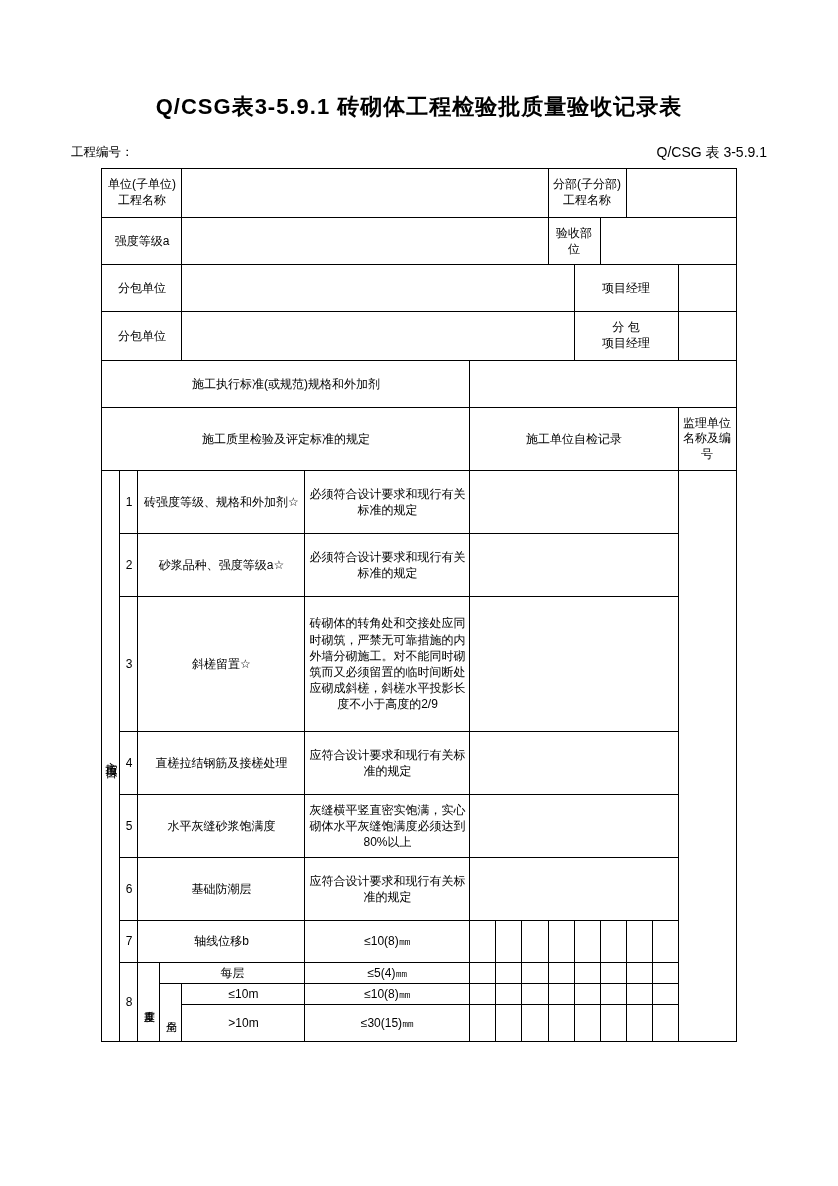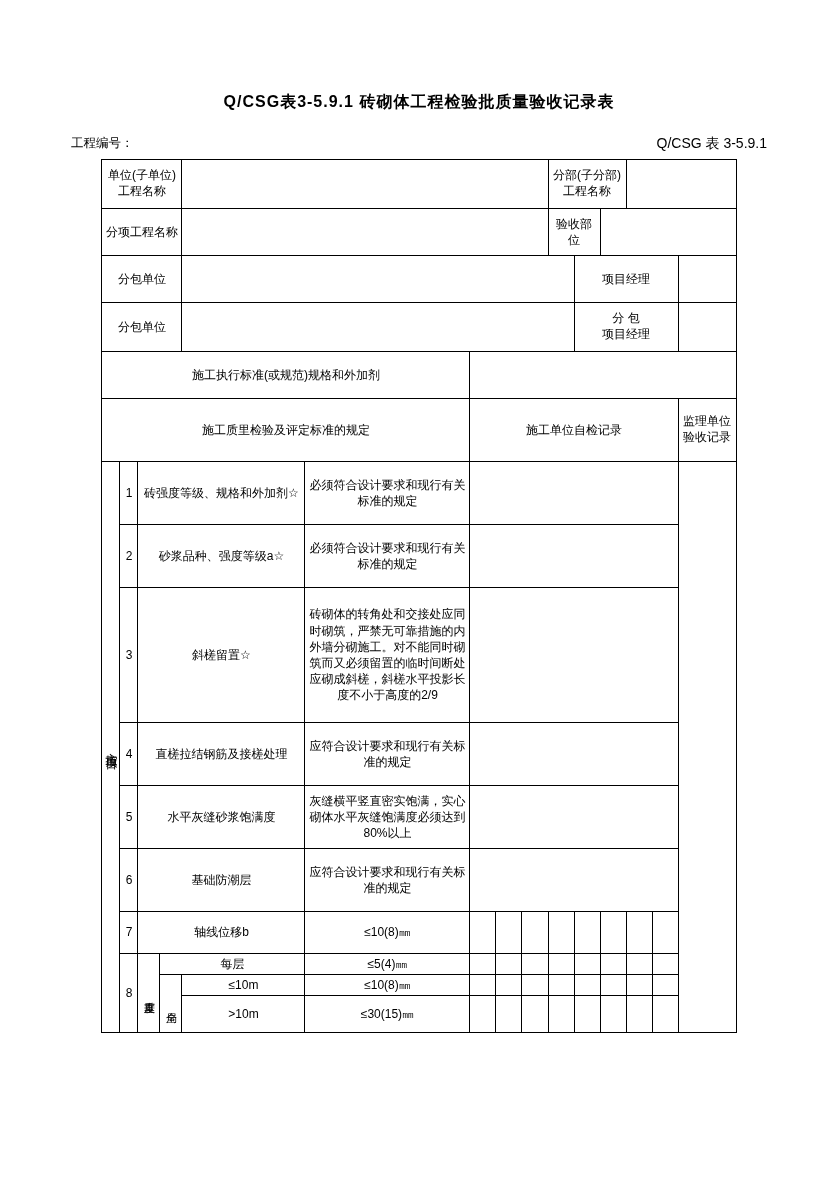--- a/index.html
+++ b/index.html
@@ -16,21 +16,21 @@
   }
   .page {
     position: relative;
     width: 838px;
     height: 1186px;
     box-sizing: border-box;
     padding: 0;
   }
   .title {
     text-align: center;
-    font-size: 16px;
+    font-size: 22px;
     font-weight: bold;
     letter-spacing: 1px;
     margin-top: 92px;
     font-family: "Liberation Sans", "DejaVu Sans", sans-serif;
   }
   .subhead {
     display: flex;
     justify-content: space-between;
     align-items: flex-start;
     width: 700px;
@@ -137,21 +137,21 @@
       </td>
       <td colspan="5" class="blank"></td>
       <td colspan="3">
         <div class="h-label">分部(子分部)</div>
         <div class="h-label">工程名称</div>
       </td>
       <td colspan="3" class="blank"></td>
     </tr>
 
     <tr>
-      <td class="tall-42" colspan="4">分项工程名称</td>
+      <td class="tall-42" colspan="4">强度等级a</td>
       <td colspan="5" class="blank"></td>
       <td colspan="2">验收部位</td>
       <td colspan="4" class="blank"></td>
     </tr>
 
     <tr>
       <td class="tall-42" colspan="4">分包单位</td>
       <td colspan="6" class="blank"></td>
       <td colspan="4">项目经理</td>
       <td class="blank"></td>
@@ -170,21 +170,21 @@
     <tr>
       <td class="tall-42" colspan="6">施工执行标准(或规范)规格和外加剂</td>
       <td colspan="9" class="blank"></td>
     </tr>
 
     <tr>
       <td class="tall-58" colspan="6">施工质里检验及评定标准的规定</td>
       <td colspan="8">施工单位自检记录</td>
       <td>
         <div class="h-label">监理单位</div>
-        <div class="h-label">验收记录</div>
+        <div class="h-label">名称及编号</div>
       </td>
     </tr>
 
     <tr>
       <td rowspan="11">
         <div class="vert">主控项目</div>
       </td>
       <td class="tall-58 small-num">1</td>
       <td colspan="3">砖强度等级、规格和外加剂☆</td>
       <td class="desc">必须符合设计要求和现行有关标准的规定</td>

